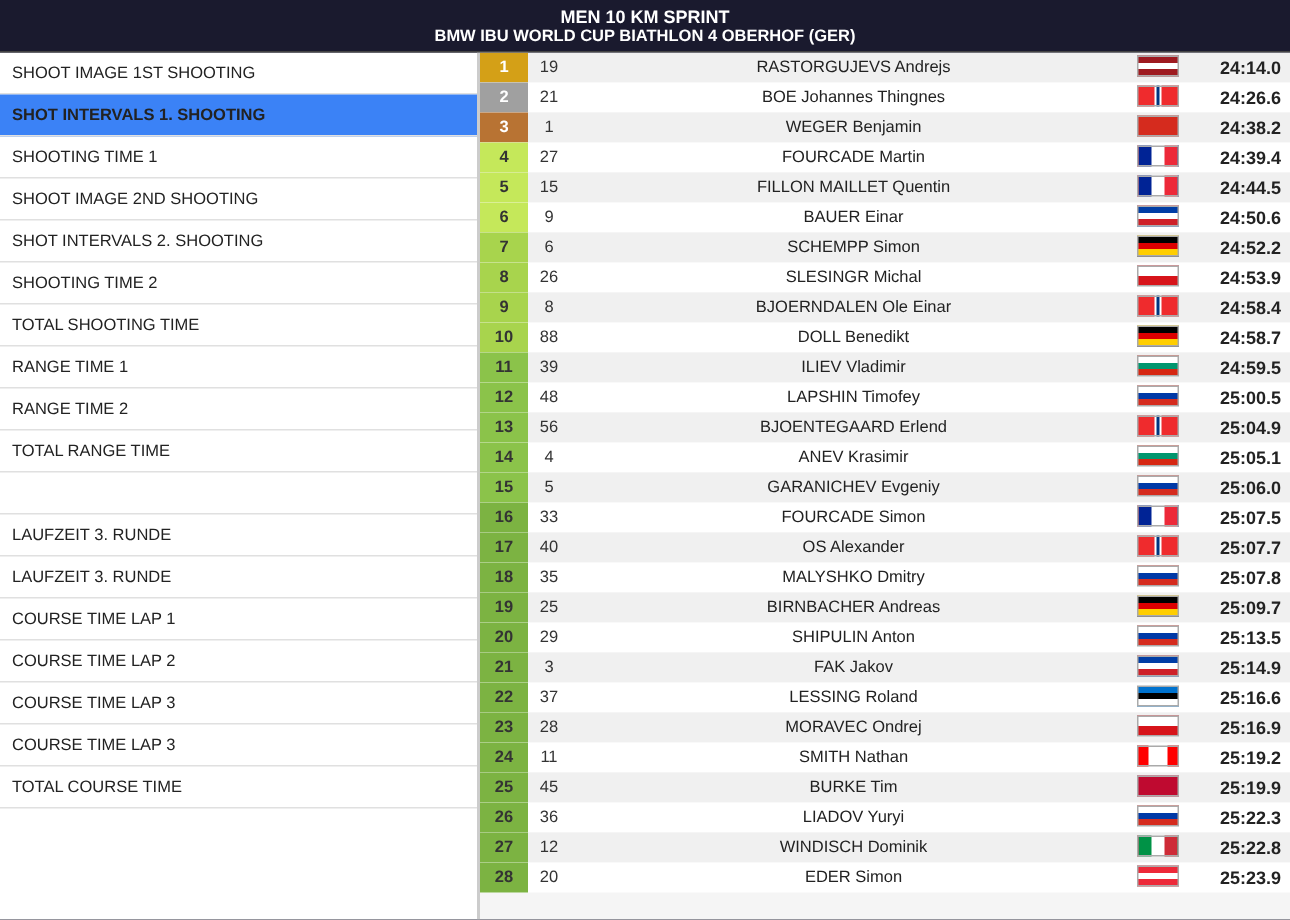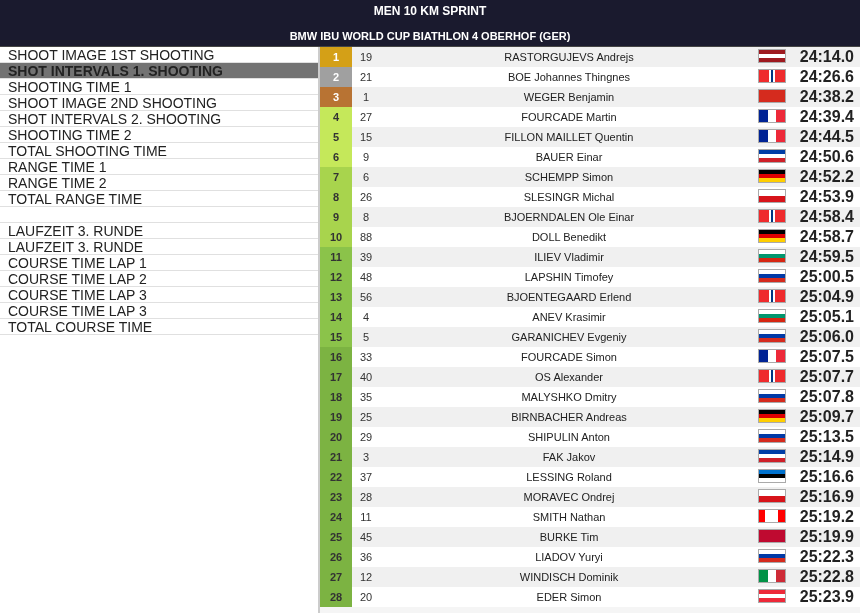--- a/index.html
+++ b/index.html
@@ -21,49 +21,49 @@
       align-items: center;
       background: #1a1a2e;
       color: white;
       padding: 4px 8px;
       font-size: 12px;
       font-weight: bold;
       border-bottom: 1px solid #444;
       flex-direction: column;
     }
     #header-left { color: #fff; font-size: 12px; font-weight: bold; }
-    #header-right { color: #fff; font-size: 11px; margin-top: 12px; }
+    #header-right { color: #fff; font-size: 11px; }
 
     
     #main {
       display: flex;
       flex: 1;
       overflow: hidden;
     }
 
     
     #sidebar {
       width: 320px;
       min-width: 320px;
       background: #fff;
       border-right: 2px solid #ccc;
       overflow-y: auto;
     }
 
     .sidebar-item {
       padding: 3px 8px;
-      font-size: 14px;
+      font-size: 11px;
       color: #222;
       border-bottom: 1px solid #e0e0e0;
-      height: 16px;
+      height: 28px;
       display: flex;
       align-items: center;
       cursor: pointer;
     }
-    .sidebar-item.active { background: #737373; font-weight: bold; }
+    .sidebar-item.active { background: #3b82f6; font-weight: bold; }
 
     
     #results {
       flex: 1;
       background: #f5f5f5;
       overflow-y: auto;
     }
 
     .results-table {
       width: 100%;
@@ -100,21 +100,21 @@
     .col-flag {
       width: 36px;
       text-align: center;
     }
     .col-time {
       width: 70px;
       text-align: right;
       padding-right: 6px;
       font-weight: bold;
       color: #222;
-      font-size: 16px;
+      font-size: 12px;
     }
 
     
     .rank-1 { background: #d4a017; }
     .rank-2 { background: #a0a0a0; }
     .rank-3 { background: #b87333; }
     .rank-top { background: #c5e85a; color: #333 !important; }
     .rank-mid { background: #a8d44d; color: #333 !important; }
     .rank-low { background: #8bc34a; color: #333 !important; }
     .rank-default { background: #7cb342; color: #333 !important; margin-left: 36px; }

